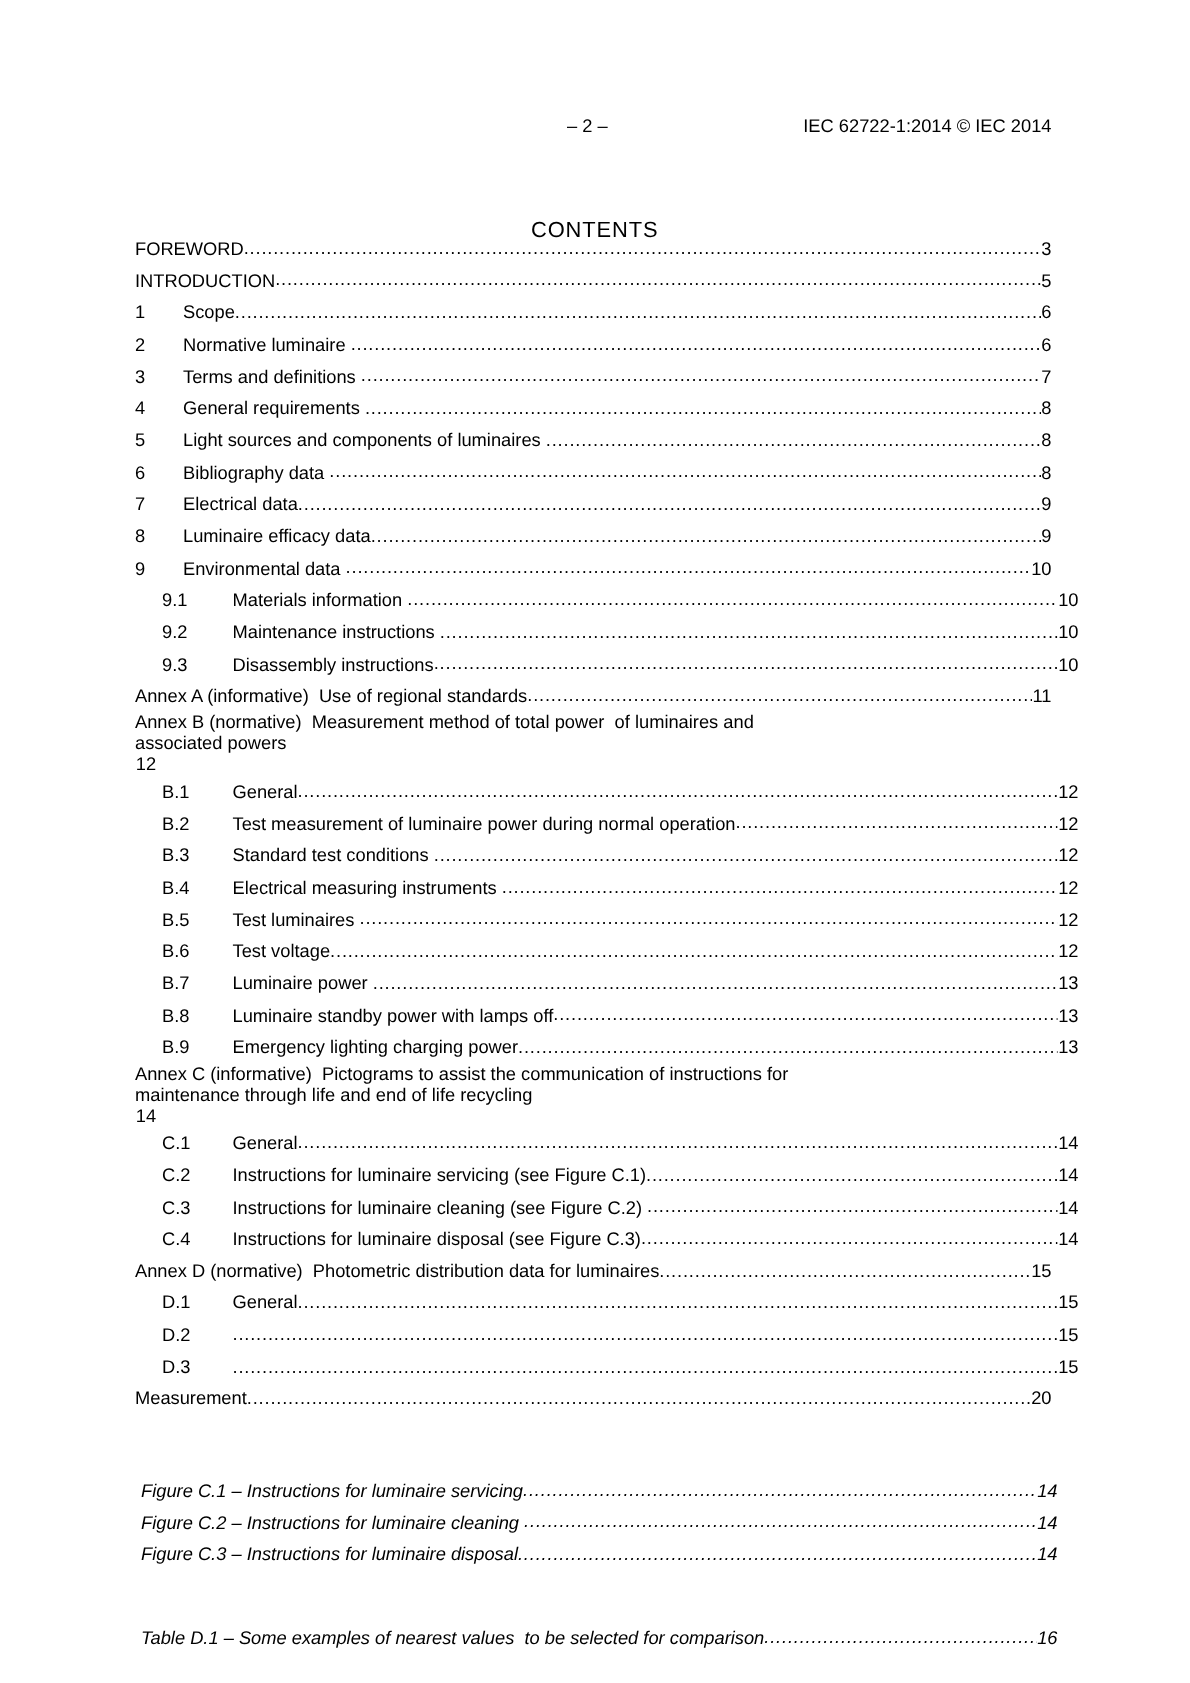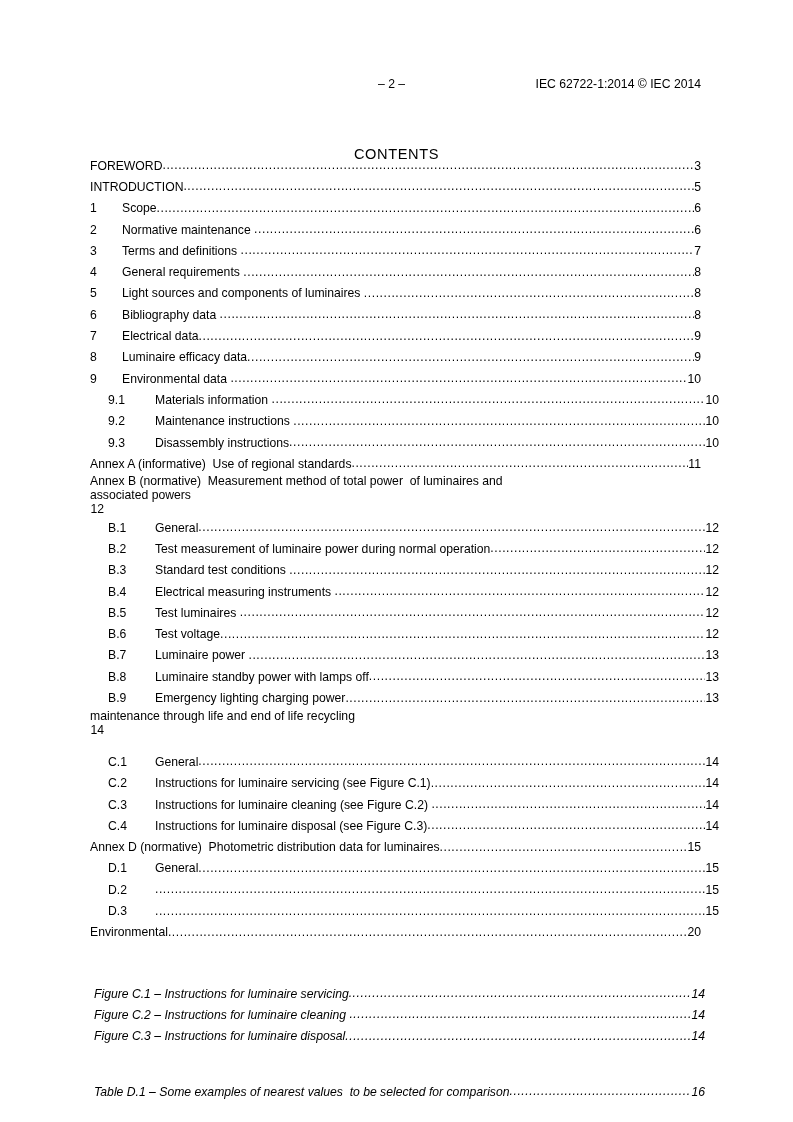--- a/index.html
+++ b/index.html
@@ -154,21 +154,21 @@
         <span class="pageno">5</span>
       </div>
       <div class="toc-row indent-0">
         <span class="num lvl1">1</span>
         <span class="label">Scope</span>
         <span class="leader"></span>
         <span class="pageno">6</span>
       </div>
       <div class="toc-row indent-0">
         <span class="num lvl1">2</span>
-        <span class="label">Normative maintenance </span>
+        <span class="label">Normative luminaire </span>
         <span class="leader"></span>
         <span class="pageno">6</span>
       </div>
       <div class="toc-row indent-0">
         <span class="num lvl1">3</span>
         <span class="label">Terms and definitions </span>
         <span class="leader"></span>
         <span class="pageno">7</span>
       </div>
       <div class="toc-row indent-0">
@@ -287,20 +287,21 @@
         <span class="leader"></span>
         <span class="pageno">13</span>
       </div>
       <div class="toc-row indent-1">
         <span class="num lvl2">B.9</span>
         <span class="label">Emergency lighting charging power</span>
         <span class="leader"></span>
         <span class="pageno">13</span>
       </div>
       <div class="toc-row two-line indent-0">
+        <span class="label">Annex C (informative)  Pictograms to assist the communication of instructions for</span>
         <span style="flex: 1 1 auto;"></span>
         <span class="wrapline">
           <span class="label">maintenance through life and end of life recycling</span>
           <span class="leader"></span>
           <span class="pageno">14</span>
         </span>
       </div>
       <div class="toc-row indent-1">
         <span class="num lvl2">C.1</span>
         <span class="label">General</span>
@@ -340,21 +341,21 @@
         <span class="num lvl2">D.2</span>
         <span class="leader"></span>
         <span class="pageno">15</span>
       </div>
       <div class="toc-row indent-1">
         <span class="num lvl2">D.3</span>
         <span class="leader"></span>
         <span class="pageno">15</span>
       </div>
       <div class="toc-row indent-0">
-        <span class="label">Environmental</span>
+        <span class="label">Measurement</span>
         <span class="leader"></span>
         <span class="pageno">20</span>
       </div>
       <div class="spacer-lg"></div>
       <div class="toc-row indent-fig">
         <span class="label">Figure C.1 – Instructions for luminaire servicing</span>
         <span class="leader"></span>
         <span class="pageno">14</span>
       </div>
       <div class="toc-row indent-fig">

